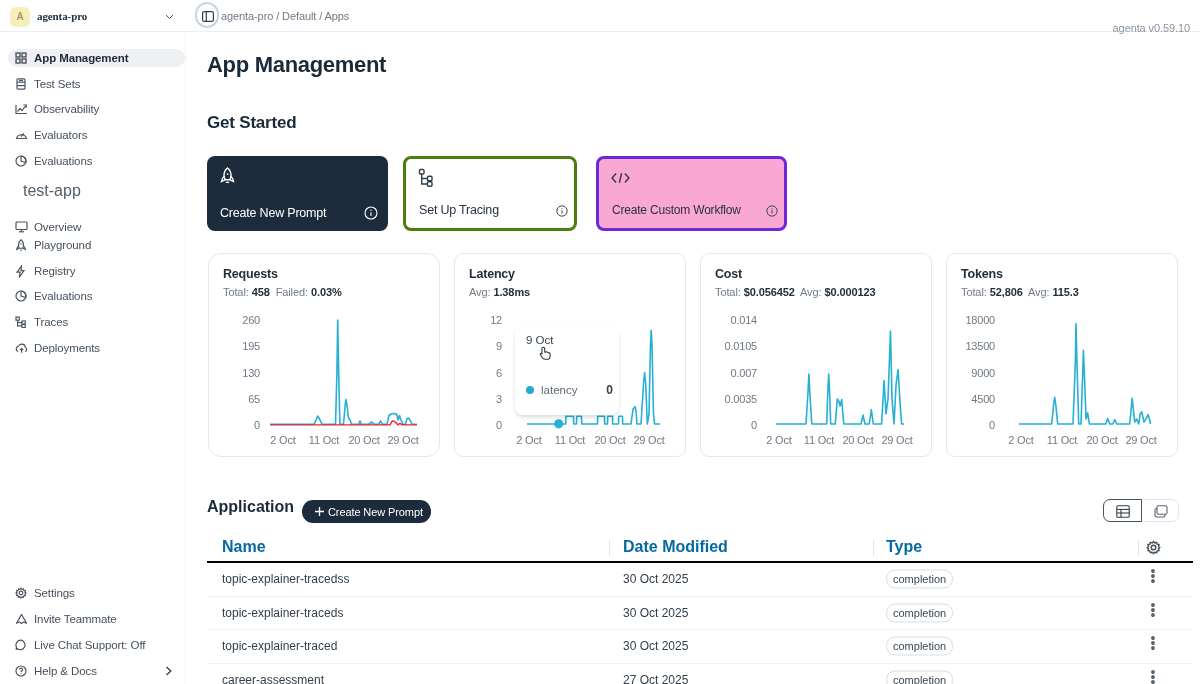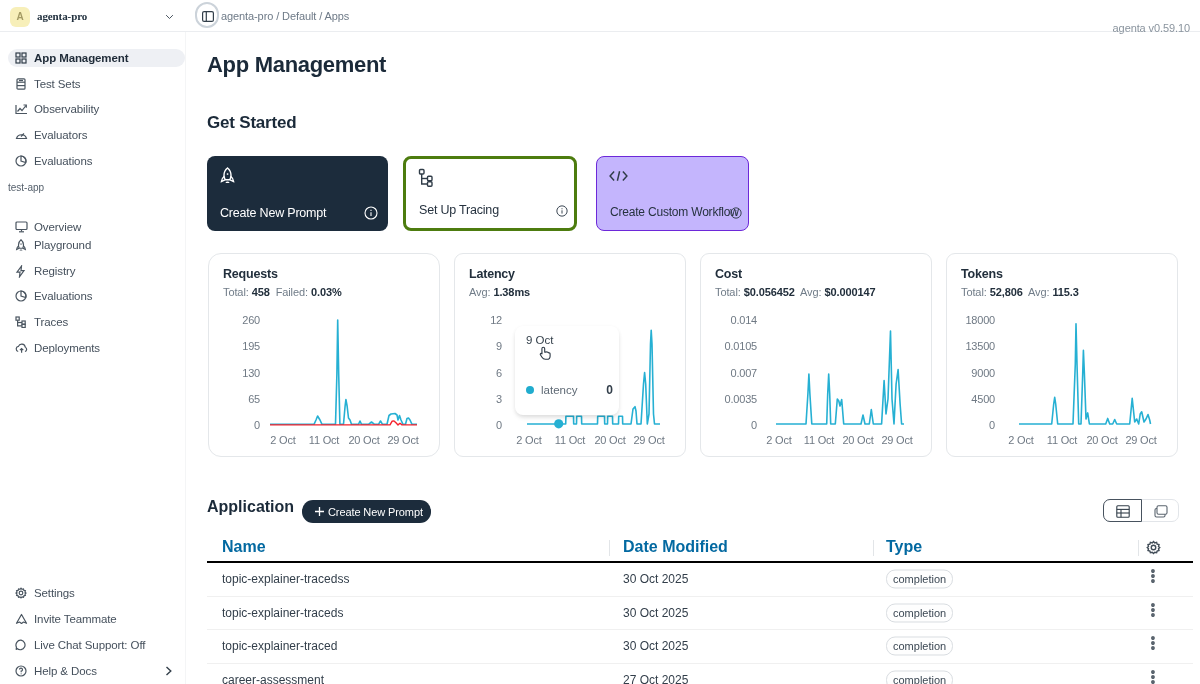--- a/index.html
+++ b/index.html
@@ -12,29 +12,29 @@
 #collapse-btn { position:absolute; left:195px; top:2px; width:24px; height:26px; border:2.5px solid #ccd3da; border-radius:13px; background:#fff; }
 #collapse-btn svg { position:absolute; left:4.5px; top:6.5px; }
 #breadcrumb { position:absolute; left:221px; top:10px; font-size:11px; letter-spacing:-0.1px; color:#6e7a87; }
 #version { position:absolute; right:10px; top:10px; font-size:11px; letter-spacing:-0.1px; color:#8a949e;margin-top:12px; }
 
 #sidebar { position:absolute; left:0; top:32px; width:186px; height:652px; background:#fff; border-right:1px solid #f4f5f6; z-index:4; }
 .nav-item { position:absolute; left:8px; width:177px; height:18px; font-size:11.5px; letter-spacing:-0.1px; color:#45505c; }
 .nav-item svg { position:absolute; left:7px; top:3px; }
 .nav-item .lb { position:absolute; left:26px; top:2.5px; }
 .nav-item.active { background:#eef0f4; border-radius:9px; color:#1f2b38; font-weight:700; }
-.nav-sec { position:absolute; left:8px; font-size:10px; color:#55606c; }
+.nav-sec { position:absolute; left:23px; font-size:16px; color:#55606c; }
 
 #main { position:absolute; left:186px; top:32px; width:1014px; height:652px; background:#fff; }
 h1 { position:absolute; left:21px; top:20px; font-size:22px; font-weight:700; letter-spacing:-0.3px; color:#1b2a39; }
 h2.getstarted { position:absolute; left:21px; top:81px; font-size:17px; font-weight:700; letter-spacing:-0.2px; color:#1b2a39; }
 .gs-card { position:absolute; top:124px; height:75px; border-radius:8px; }
 #gs1 { left:21px; width:181px; background:#1c2c3c; }
 #gs2 { left:217px; width:174px; background:#fff; border:3px solid #4d7c0f; }
-#gs3 { left:410px; width:153px; background:#c4b5fd; border:1px solid #6d28d9; }
+#gs3 { left:410px; width:191px; background:#f9a8d4; border:3px solid #6d28d9; }
 .gs-card .gtitle { position:absolute; left:13px; bottom:11px; font-size:12.5px; font-weight:500; letter-spacing:-0.2px; }
 #gs1 .gtitle { color:#fff; }
 #gs2 .gtitle, #gs3 .gtitle { color:#26323f; }
 .gs-card .info { position:absolute; right:6px; bottom:11px; }
 .gs-card .gicon { position:absolute; left:12px; top:9px; }
 
 .stat { position:absolute; top:221px; width:232px; height:204px; background:#fff; border:1px solid #e4e7ea; border-radius:9px; }
 #stat1 { left:22px;border-radius:13px; } #stat2 { left:268px; } #stat3 { left:514px; } #stat4 { left:760px; }
 .stat .st { position:absolute; left:14px; top:13px; font-size:12.5px; font-weight:700; letter-spacing:-0.2px; color:#222f3c; }
 .stat .ss { position:absolute; left:14px; top:32px; font-size:11px; letter-spacing:-0.1px; color:#707c88; }
@@ -304,21 +304,21 @@
         <div class="tval">0</div>
       </div>
     </div>
     <svg id="cursor" width="14" height="15" viewBox="0 0 14 15">
         <path d="M5.3 1.3 C6.1 1.3 6.7 1.9 6.7 2.7 L6.7 6.2 L7.4 6.3 C7.7 5.6 8.7 5.6 9 6.3 C9.6 6 10.5 6.2 10.7 6.9 C11.3 6.7 12.1 7.1 12.1 7.9 L12.1 10.2 C12.1 12.2 10.8 13.3 8.8 13.3 L7.3 13.3 C5.8 13.3 4.8 12.6 4 11.3 L2.4 8.8 C2 8.2 2.4 7.4 3.1 7.4 C3.5 7.4 3.8 7.6 4 7.9 L3.9 2.7 C3.9 1.9 4.5 1.3 5.3 1.3 Z" fill="#fff" stroke="#2b3744" stroke-width="1.1" stroke-linejoin="round"></path>
       </svg>
   </div>
 
   <div class="stat" id="stat3">
     <div class="st">Cost</div>
-    <div class="ss">Total: <b>$0.056452</b>&nbsp; Avg: <b>$0.000147</b></div>
+    <div class="ss">Total: <b>$0.056452</b>&nbsp; Avg: <b>$0.000123</b></div>
     <svg class="chart" width="232" height="204" viewBox="0 0 232 204">
       <text class="ylab" x="56" y="70" text-anchor="end">0.014</text>
       <text class="ylab" x="56" y="96.3" text-anchor="end">0.0105</text>
       <text class="ylab" x="56" y="122.5" text-anchor="end">0.007</text>
       <text class="ylab" x="56" y="148.8" text-anchor="end">0.0035</text>
       <text class="ylab" x="56" y="175" text-anchor="end">0</text>
       <text class="xlab" x="78" y="190" text-anchor="middle">2 Oct</text>
       <text class="xlab" x="118" y="190" text-anchor="middle">11 Oct</text>
       <text class="xlab" x="157" y="190" text-anchor="middle">20 Oct</text>
       <text class="xlab" x="196" y="190" text-anchor="middle">29 Oct</text>

